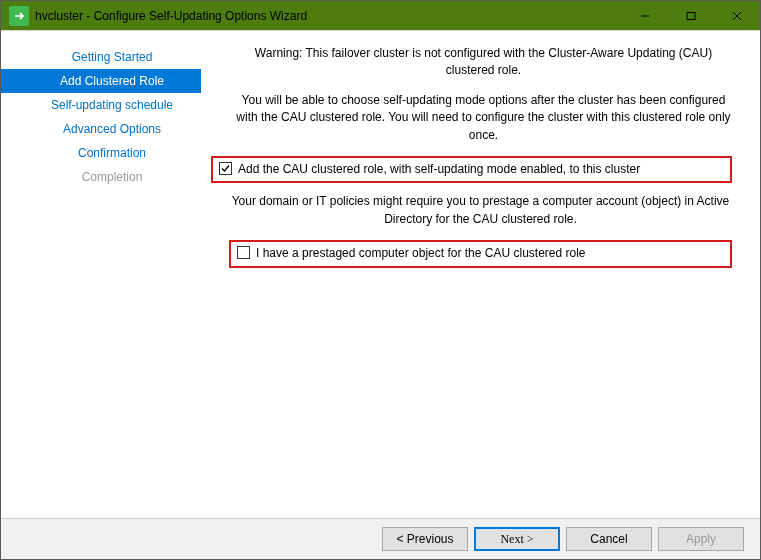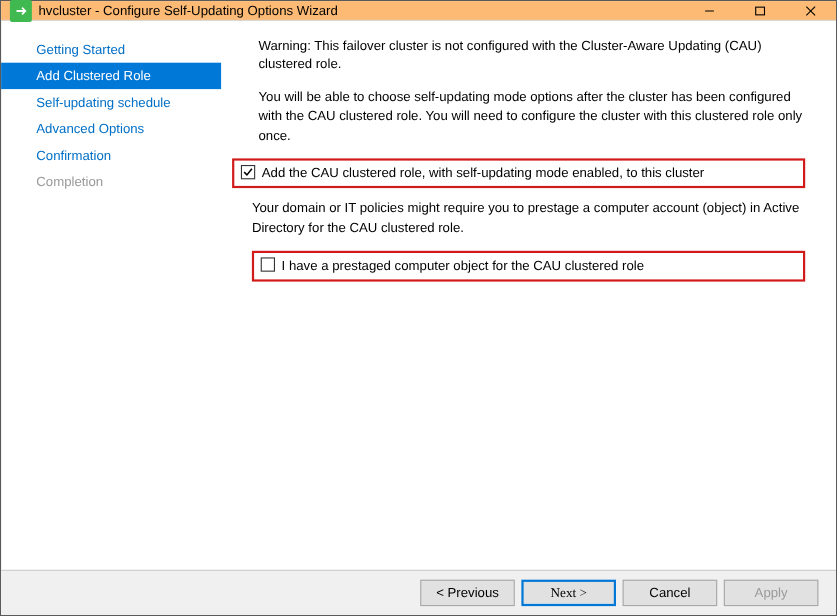--- a/index.html
+++ b/index.html
@@ -1,26 +1,26 @@
 <!DOCTYPE html>
 <html><head>
 <meta charset="utf-8">
 <style>
   * { box-sizing: border-box; margin: 0; padding: 0; }
   body { font-family: "Segoe UI", Tahoma, sans-serif; font-size: 12px; background: #fff; color: #000; }
   .window { width: 761px; height: 560px; border: 1px solid #5a5a5a; background: #fff; display: flex; flex-direction: column; }
-  .titlebar { height: 18px; background: #fdba74; display: flex; align-items: center; border-bottom: 1px solid #d8d8d8; }
+  .titlebar { height: 30px; background: #4d7c0f; display: flex; align-items: center; border-bottom: 1px solid #d8d8d8; }
   .titlebar .icon-box { width: 20px; height: 20px; margin: 0 6px 0 8px; background: #3fb950; display:flex; align-items:center; justify-content:center; border-radius:2px; }
   .titlebar .title { flex: 1; font-size: 12px; color: #000; }
   .sysbtns { display: flex; height: 100%; }
   .sysbtn { width: 46px; display:flex; align-items:center; justify-content:center; }
   .sysbtn svg { stroke: #000; }
   .content { flex: 1; display: flex; flex-direction: column; padding: 0; }
   .page-title { font-size: 20px; font-weight: 400; color: #006fc6; margin: 22px 0 8px 32px; }
-  .body { flex:1; display:flex; padding: 0 20px 0 0; }
+  .body { flex:1; display:flex; padding: 0 20px 0 0; text-align: center; }
   .sidebar { width: 200px; padding: 14px 0 0 0; }
   .nav-item { padding: 5px 10px 5px 32px; font-size: 12px; color: #006fc6; cursor: pointer; }
   .nav-item.active { background: #0078d7; color: #fff; }
   .nav-item.disabled { color: #999; cursor: default; }
   .main { flex: 1; padding: 14px 8px 0 10px; font-size: 12px; color: #000; line-height: 1.45; }
   .para { margin-bottom: 12px; margin-left: 24px; }
   .highlight { border: 2px solid #d11a1a; padding: 3px 6px; display:flex; align-items:flex-start; gap:6px; margin-bottom:10px; }
   .chk { width:13px; height:13px; border:1px solid #333; display:inline-flex; align-items:center; justify-content:center; background:#fff; margin-top:1px; flex-shrink:0; }
   .chk.checked svg { display:block; }
   .chk svg { display:none; }

